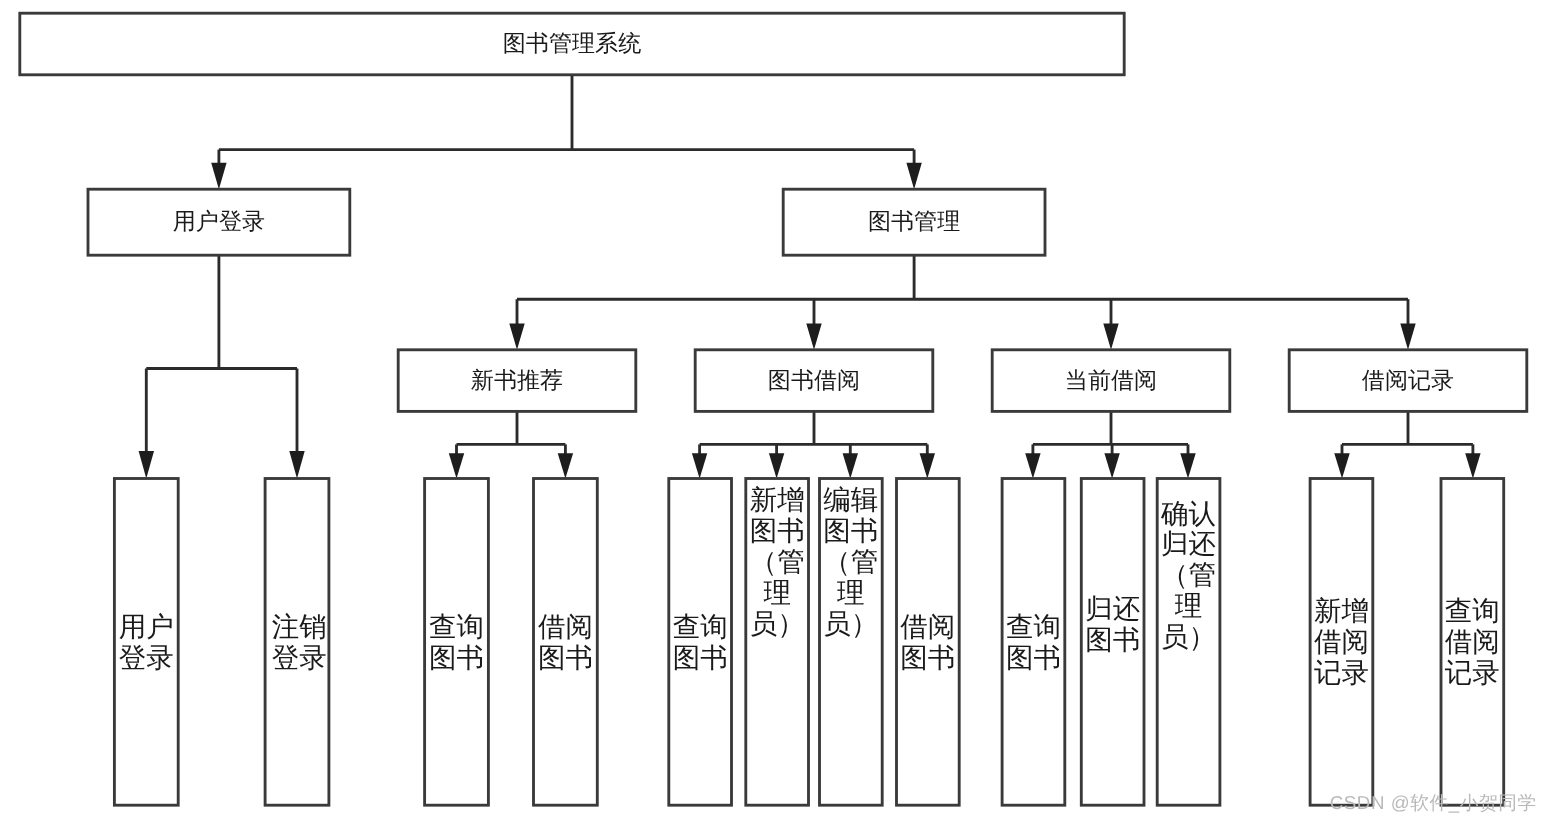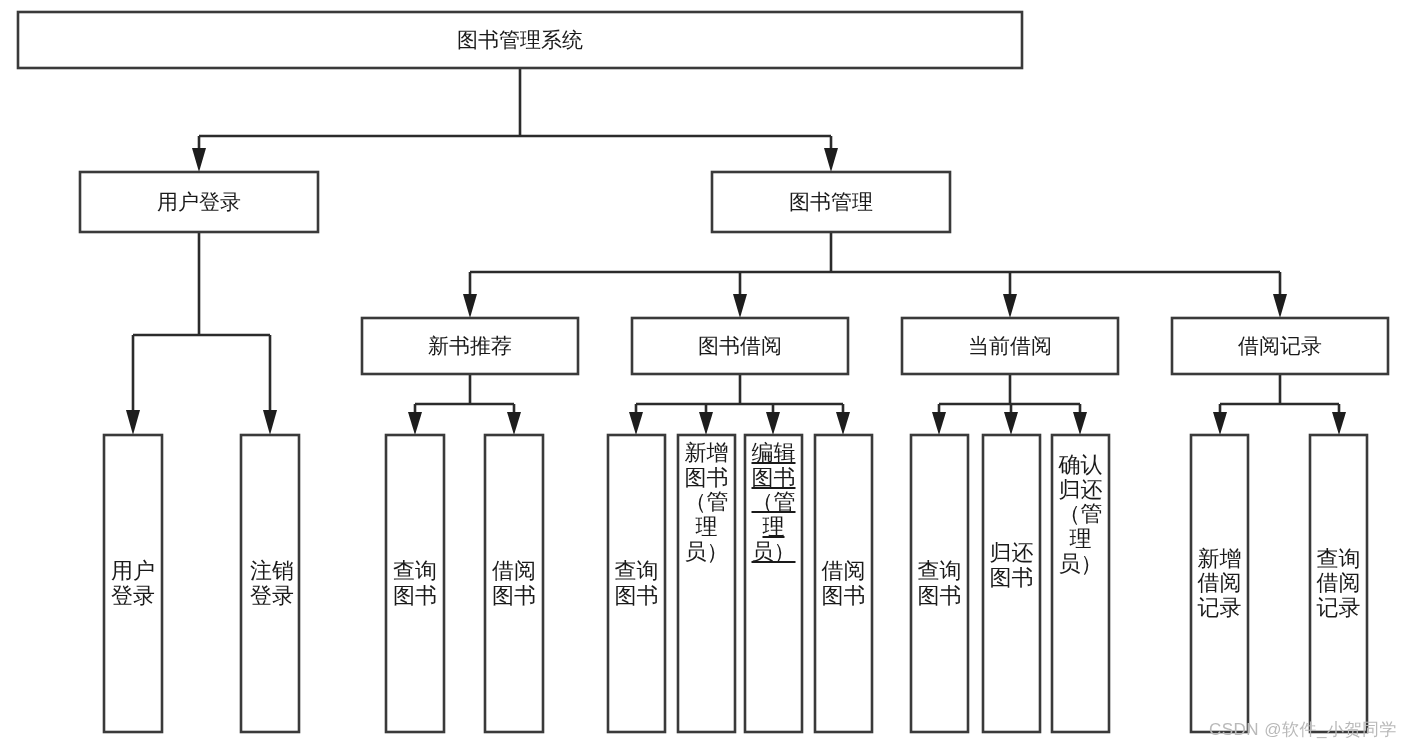--- a/index.html
+++ b/index.html
@@ -46,21 +46,21 @@
     font-family: "Liberation Sans", "DejaVu Sans", sans-serif;
     font-size: 21px;
     fill: #1a1a1a;
     text-anchor: middle;
     dominant-baseline: middle;
     white-space: pre;
   }
   .node-label-v {
     position: absolute;
     font-family: "Liberation Sans", "DejaVu Sans", sans-serif;
-    font-size: 22px;
+    font-size: 25px;
     line-height: 1.12;
     color: #1a1a1a;
     text-align: center;
     display: flex;
     align-items: center;
     justify-content: center;
     pointer-events: none;
     white-space: pre-wrap;
     word-break: break-all;
     box-sizing: border-box;
@@ -185,23 +185,23 @@
       <rect class="nodebox" x="1310" y="435" width="57" height="297"></rect>
     </g>
   </svg>
 
   <div class="node-label-v" style="left:104px; top:435px; width:58px; height:297px;">用户登录</div>
   <div class="node-label-v" style="left:241px; top:435px; width:62px; height:297px;">注销登录</div>
   <div class="node-label-v" style="left:386px; top:435px; width:58px; height:297px;">查询图书</div>
   <div class="node-label-v" style="left:485px; top:435px; width:58px; height:297px;">借阅图书</div>
   <div class="node-label-v" style="left:608px; top:435px; width:57px; height:297px;">查询图书</div>
   <div class="node-label-v" style="left:678px; top:435px; width:57px; height:297px; align-items:flex-start; padding-top:6px;">新增图书（管理员）</div>
-  <div class="node-label-v" style="left:745px; top:435px; width:57px; height:297px; align-items:flex-start; padding-top:6px;text-decoration:underline;">编辑图书（管理员）</div>
+  <div class="node-label-v" style="left:745px; top:435px; width:57px; height:297px; align-items:flex-start; padding-top:6px;">编辑图书（管理员）</div>
   <div class="node-label-v" style="left:815px; top:435px; width:57px; height:297px;">借阅图书</div>
   <div class="node-label-v" style="left:911px; top:435px; width:57px; height:297px;">查询图书</div>
-  <div class="node-label-v" style="left:983px; top:435px; width:57px; height:266px;font-family:Liberation Mono, monospace;">归还图书</div>
+  <div class="node-label-v" style="left:983px; top:435px; width:57px; height:266px;">归还图书</div>
   <div class="node-label-v" style="left:1052px; top:435px; width:57px; height:297px; align-items:flex-start; padding-top:18px;">确认归还（管理员）</div>
   <div class="node-label-v" style="left:1191px; top:435px; width:57px; height:297px;text-align:center;">新增借阅记录</div>
   <div class="node-label-v" style="left:1310px; top:435px; width:57px; height:297px;">查询借阅记录</div>
 
   <div class="watermark">CSDN @软件_小贺同学</div>
 
 </div>
 
 </body></html>

